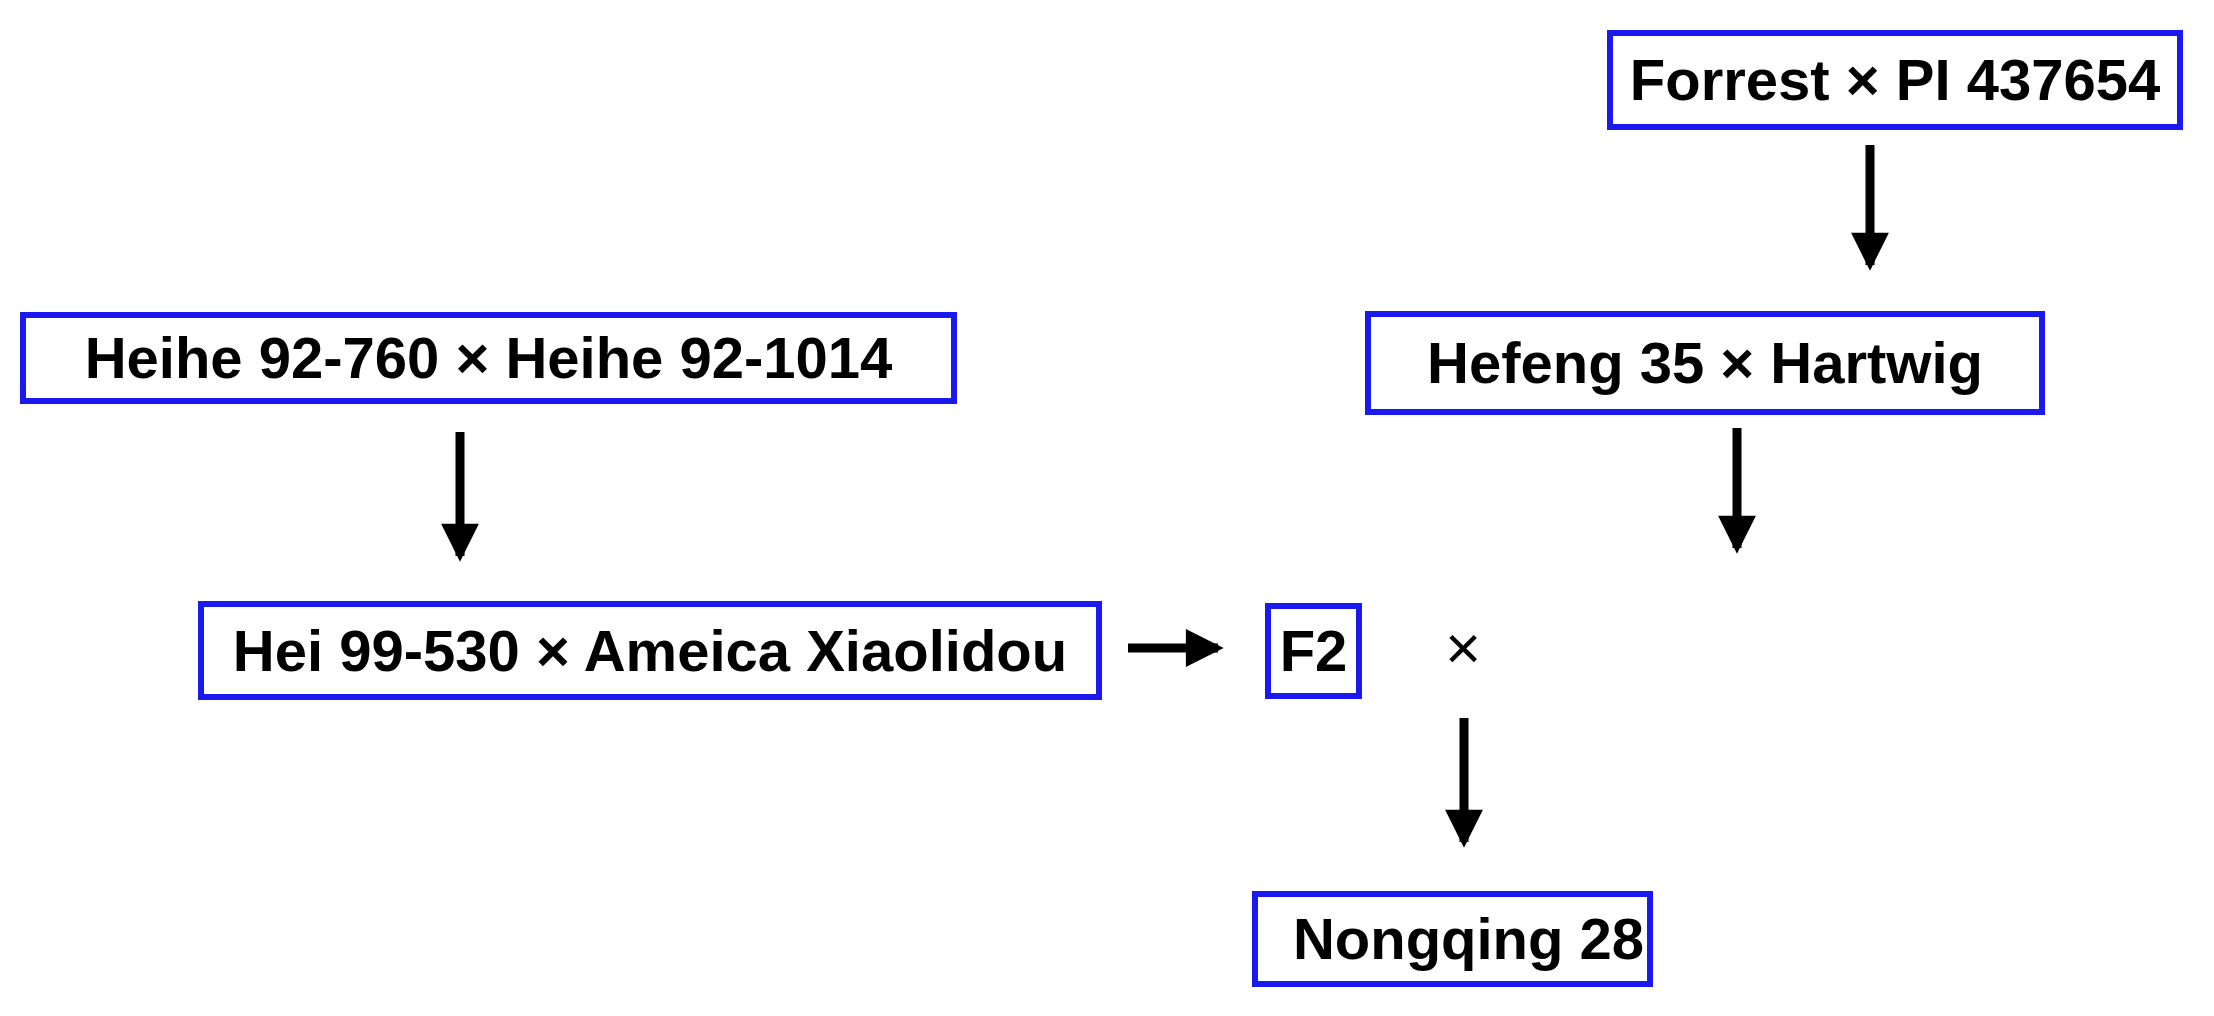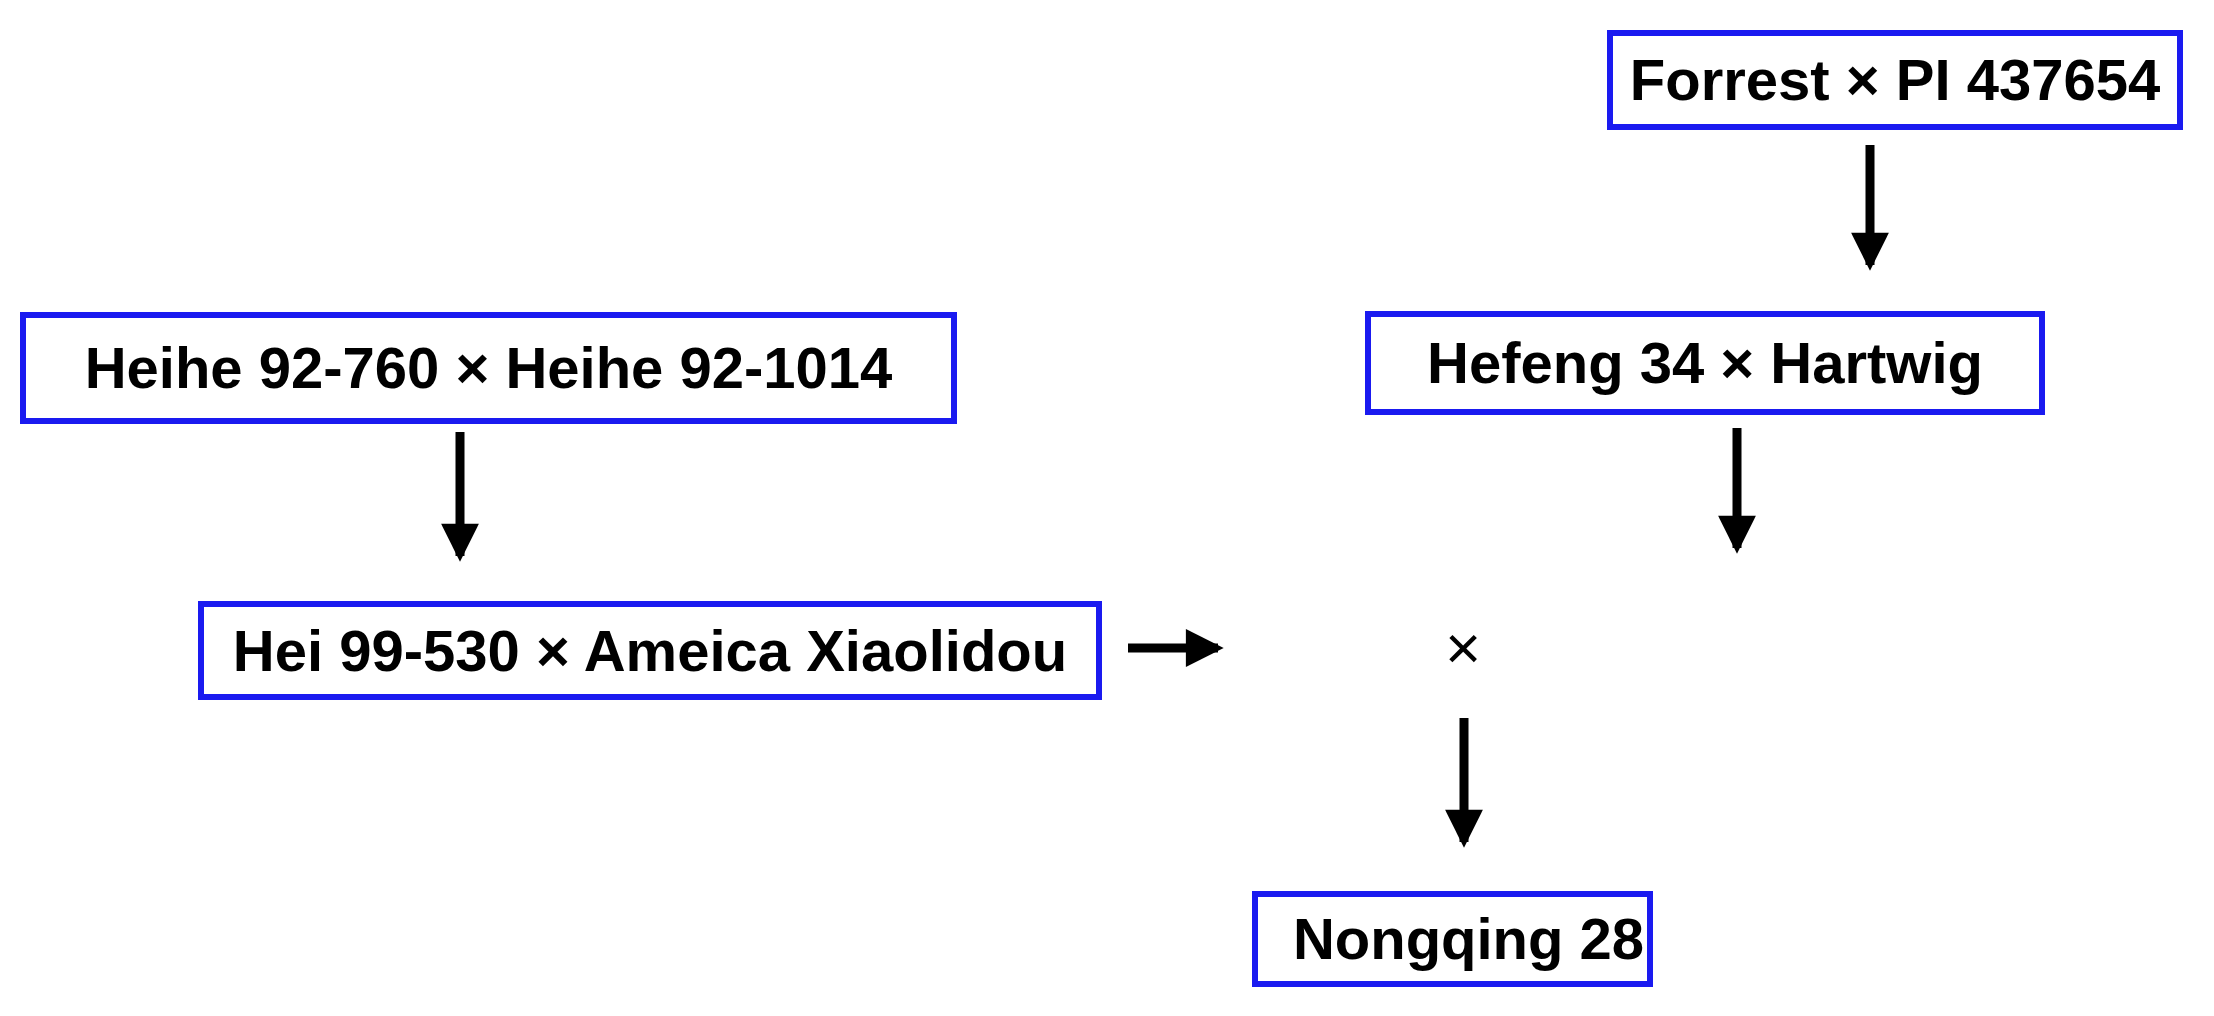--- a/index.html
+++ b/index.html
@@ -27,21 +27,21 @@
     font-weight: 700;
     font-size: 58px;
     line-height: 1;
     white-space: nowrap;
     text-align: center;
   }
   .node span { padding: 0 8px; }
 
   
   .node--forrest  { left: 1607px; top:  30px; width: 576px; height: 100px; }
-  .node--heihe    { left:   20px; top: 312px; width: 937px; height: 112px; }
+  .node--heihe    { left:   20px; top: 312px; width: 937px; height: 92px; }
   .node--hefeng   { left: 1365px; top: 311px; width: 680px; height: 104px; }
   .node--hei      { left:  198px; top: 601px; width: 904px; height:  99px; }
   .node--f2       { left: 1265px; top: 603px; width:  97px; height:  96px; }
   .node--an       { left: 1588px; top: 598px; width: 340px; height:  95px; }
   .node--nongqing { left: 1252px; top: 891px; width: 401px; height:  96px; padding-left: 32px; }
 
   .cross {
     position: absolute;
     left: 1428px;
     top: 612px;
@@ -99,27 +99,30 @@
 
   <div class="node node--forrest">
     <span>Forrest × PI 437654</span>
   </div>
 
   <div class="node node--heihe">
     <span>Heihe 92-760 × Heihe 92-1014</span>
   </div>
 
   <div class="node node--hefeng">
-    <span>Hefeng 34 × Hartwig</span>
+    <span>Hefeng 35 × Hartwig</span>
   </div>
 
   <div class="node node--hei">
     <span>Hei 99-530 × Ameica Xiaolidou</span>
   </div>
 
+  <div class="node node--f2">
+    <span>F2</span>
+  </div>
 
 
   <div class="node node--nongqing">
     <span>Nongqing 28</span>
   </div>
 
   <div class="cross">×</div>
 
 </div>
 

